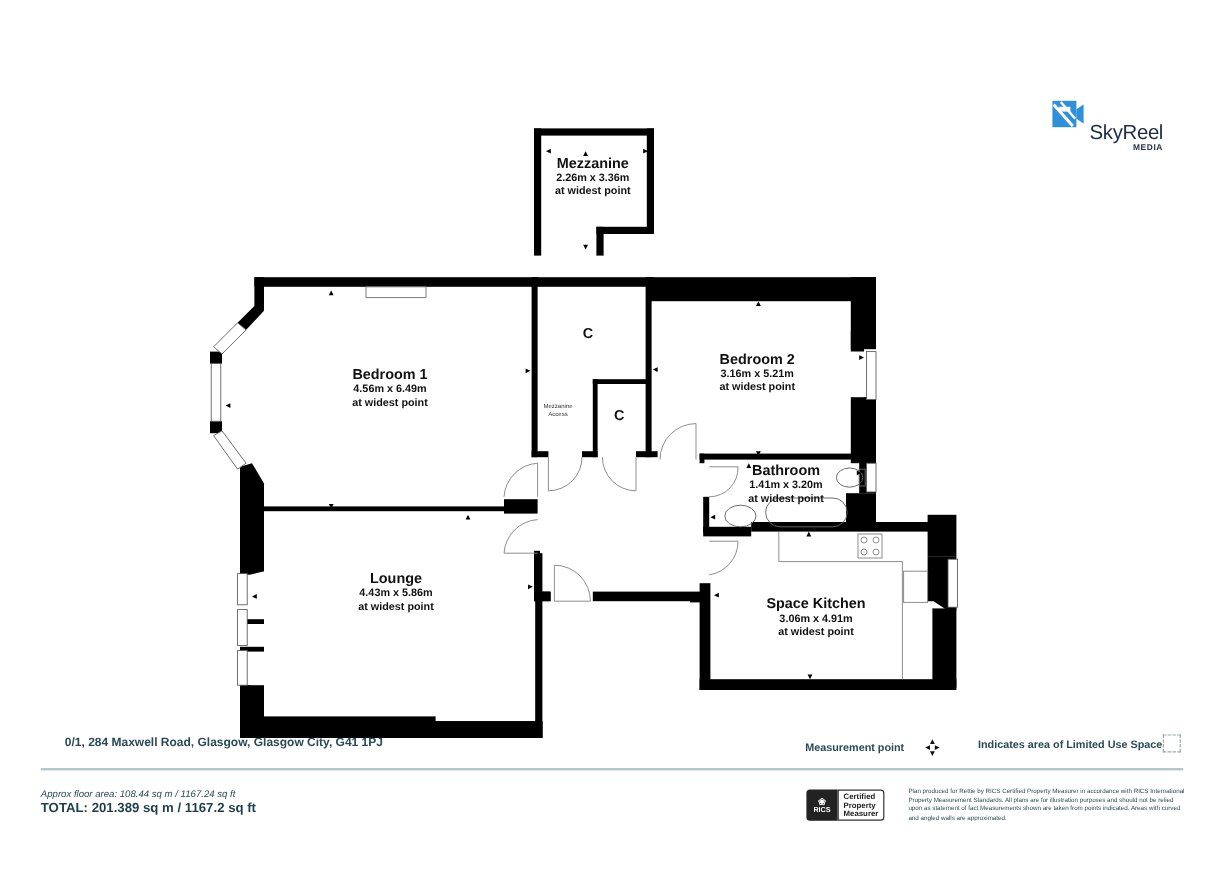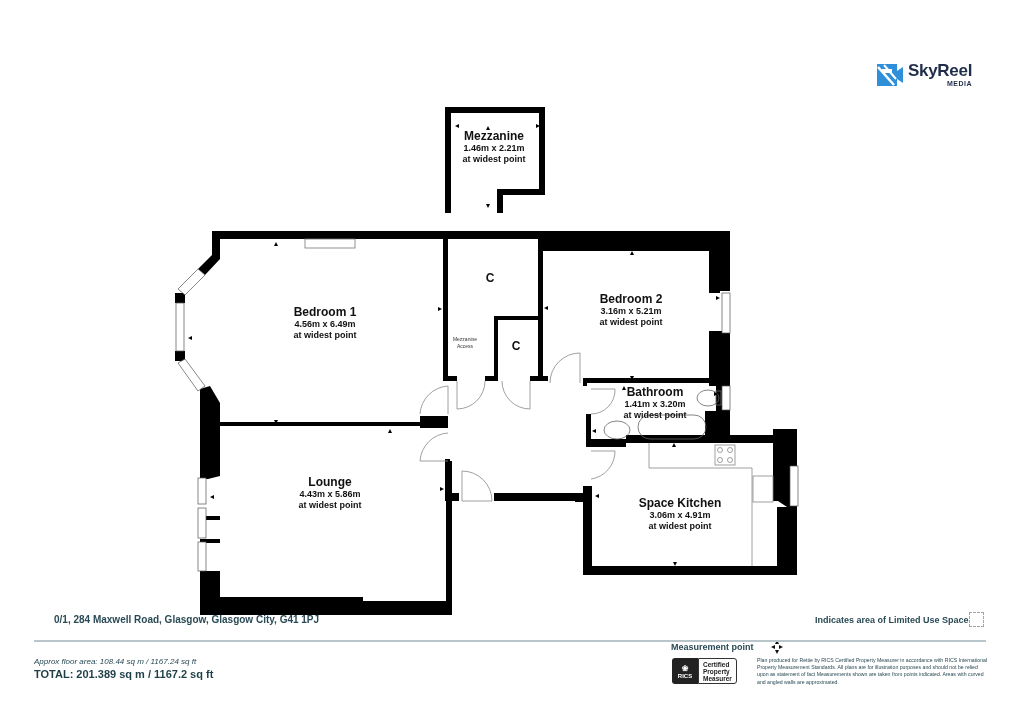--- a/index.html
+++ b/index.html
@@ -5,25 +5,25 @@
   html, body { margin: 0; padding: 0; background: #ffffff; }
   body { width: 1024px; height: 724px; position: relative; overflow: hidden; font-family: "Liberation Sans", sans-serif; }
   .plan { position: absolute; left: 0; top: 0; width: 1024px; height: 600px; margin-top: 31px; }
   .room-label { position: absolute; text-align: center; color: #111; font-family: "Liberation Sans", sans-serif; transform: translateX(-50%); white-space: nowrap; }
   .room-name { font-size: 12px; font-weight: bold; display: block; line-height: 14px; }
   .room-dim { font-size: 9px; font-weight: bold; display: block; line-height: 11px; }
   .closet-label { position: absolute; font-size: 12px; font-weight: bold; color: #111; transform: translateX(-50%); }
   .tiny-label { position: absolute; font-size: 5px; color: #333; text-align: center; transform: translateX(-50%); line-height: 7px; white-space: nowrap; }
   .logo { position: absolute; left: 876px; top: 62px; display: flex; align-items: center; gap: 4px; }
   .logo-text { display: flex; flex-direction: column; align-items: flex-end; line-height: 1; }
-  .logo-brand { font-size: 17px; font-weight: bold; color: #1f2d4a; letter-spacing: -0.3px; }
+  .logo-brand { font-size: 17px; font-weight: normal; color: #1f2d4a; letter-spacing: -0.3px; margin-top: 40px; }
   .logo-sub { font-size: 7px; font-weight: bold; color: #1f2d4a; letter-spacing: 0.5px; margin-top: 1px; }
   .footer { position: absolute; left: 0; top: 600px; width: 1024px; height: 124px; }
   .address { position: absolute; left: 34px; top: 14px; font-size: 10px; font-weight: bold; color: #2a4a55; padding-left: 20px; }
-  .legend-measure { position: absolute; left: 671px; top: 15px; font-size: 9px; font-weight: bold; color: #2a4a55; display: flex; align-items: center; gap: 16px; margin-top: 24px; }
+  .legend-measure { position: absolute; left: 671px; top: 15px; font-size: 9px; font-weight: bold; color: #2a4a55; display: flex; align-items: center; gap: 16px; }
   .legend-limited { position: absolute; left: 815px; top: 12px; font-size: 9px; font-weight: bold; color: #2a4a55; display: flex; align-items: center; gap: 0; }
   .dashed-box { width: 15px; height: 15px; border: 1px dashed #9aa; box-sizing: border-box; }
   .divider { position: absolute; left: 34px; top: 40px; width: 952px; height: 2px; background: #b8c6cc; }
   .approx { position: absolute; left: 34px; top: 57px; font-size: 8px; color: #2a4a55; font-style: italic; }
   .total { position: absolute; left: 34px; top: 68px; font-size: 11px; font-weight: bold; color: #1f3f48; }
   .rics { position: absolute; left: 672px; top: 58px; display: flex; height: 26px; }
   .rics-dark { width: 26px; background: #222; color: #fff; font-size: 6px; font-weight: bold; display: flex; flex-direction: column; align-items: center; justify-content: center; border-radius: 3px 0 0 3px; }
   .rics-light { border: 1px solid #333; border-radius: 0 3px 3px 0; padding: 1px 4px; font-size: 6.5px; font-weight: bold; color: #222; line-height: 7px; display: flex; flex-direction: column; justify-content: center; }
   .disclaimer { position: absolute; left: 757px; top: 57px; width: 232px; font-size: 5.2px; color: #2a4a55; line-height: 7.2px; }
 </style>
@@ -183,21 +183,21 @@
       <polygon points="390,398 388,402 392,402"></polygon>
       <polygon points="210,466 214,464 214,468"></polygon>
       <polygon points="444,458 440,456 440,460"></polygon>
       <polygon points="389,572 393,572 391,576"></polygon>
     </g>
   </svg>
 
   
   <div class="room-label" style="left:494px; top:98px;">
     <span class="room-name">Mezzanine</span>
-    <span class="room-dim">1.46m x 2.21m</span>
+    <span class="room-dim">2.26m x 3.36m</span>
     <span class="room-dim">at widest point</span>
   </div>
   <div class="room-label" style="left:325px; top:274px;">
     <span class="room-name">Bedroom 1</span>
     <span class="room-dim">4.56m x 6.49m</span>
     <span class="room-dim">at widest point</span>
   </div>
   <div class="room-label" style="left:631px; top:261px;">
     <span class="room-name">Bedroom 2</span>
     <span class="room-dim">3.16m x 5.21m</span>

